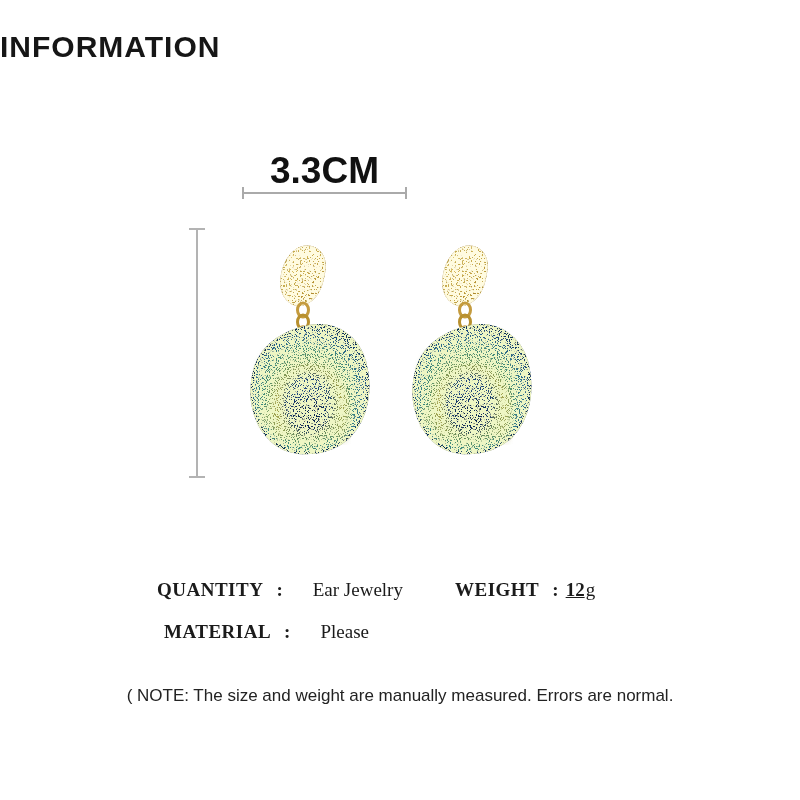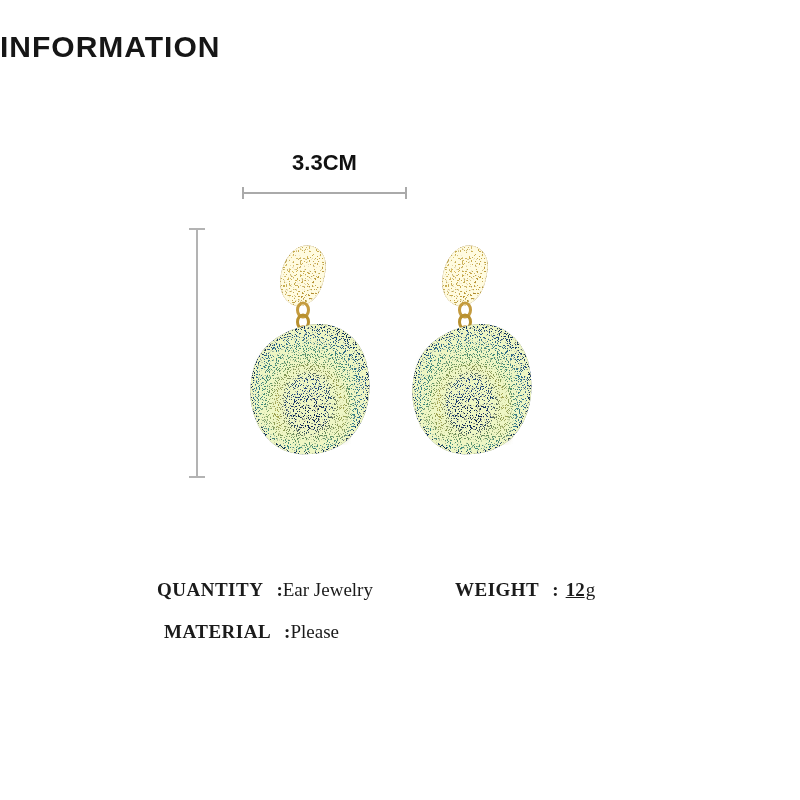--- a/index.html
+++ b/index.html
@@ -17,21 +17,21 @@
     left: 0; top: 30px;
     width: 800px;
     font-size: 30px;
     font-weight: 600;
     letter-spacing: 1px;
     color: #161616;
   }
   
   .dim-label {
     position: absolute;
-    font-size: 22px;
+    font-size: 37px;
     font-weight: 600;
     color: #111111;
   }
   .dim-label.width { left: 242px; top: 150px; width: 165px; text-align: center; }
   .dim-label.height { left: 98px; top: 335px; width: 86px; text-align: right; }
   .hline {
     position: absolute;
     left: 242px; top: 192px;
     width: 165px; height: 2px;
     background: #aaaaaa;
@@ -66,21 +66,21 @@
   
   .spec {
     position: absolute;
     font-family: "Liberation Serif", serif;
     font-size: 19px;
     color: #1b1b1b;
     white-space: nowrap;
   }
   .spec .label { font-weight: 700; letter-spacing: 0.5px; }
   .spec .colon { margin-left: 13px; font-weight: 700; }
-  .spec .value { margin-left: 0; }
+  .spec .value { margin-left: 30px; }
   .spec .value-number { margin-left: 7px; font-weight: 700; text-decoration: underline; }
   .spec .value-unit { margin-left: 1px; }
   .spec-quantity { left: 157px; top: 579px; }
   .spec-weight   { left: 455px; top: 579px; }
   .spec-material { left: 164px; top: 621px; }
   
   .note {
     position: absolute;
     left: 0; top: 686px;
     width: 800px;
@@ -188,15 +188,16 @@
     <span class="label">QUANTITY</span><span class="colon">:</span><span class="value">Ear Jewelry</span>
   </div>
   <div class="spec spec-weight">
     <span class="label">WEIGHT</span><span class="colon">:</span><span class="value-number">12</span><span class="value-unit">g</span>
   </div>
   <div class="spec spec-material">
     <span class="label">MATERIAL</span><span class="colon">:</span><span class="value">Please</span>
   </div>
 
   <div class="note">
+    <span class="line">( NOTE: The size and weight are manually measured. Errors are normal.</span>
   </div>
 
 </div>
 
 </body></html>

